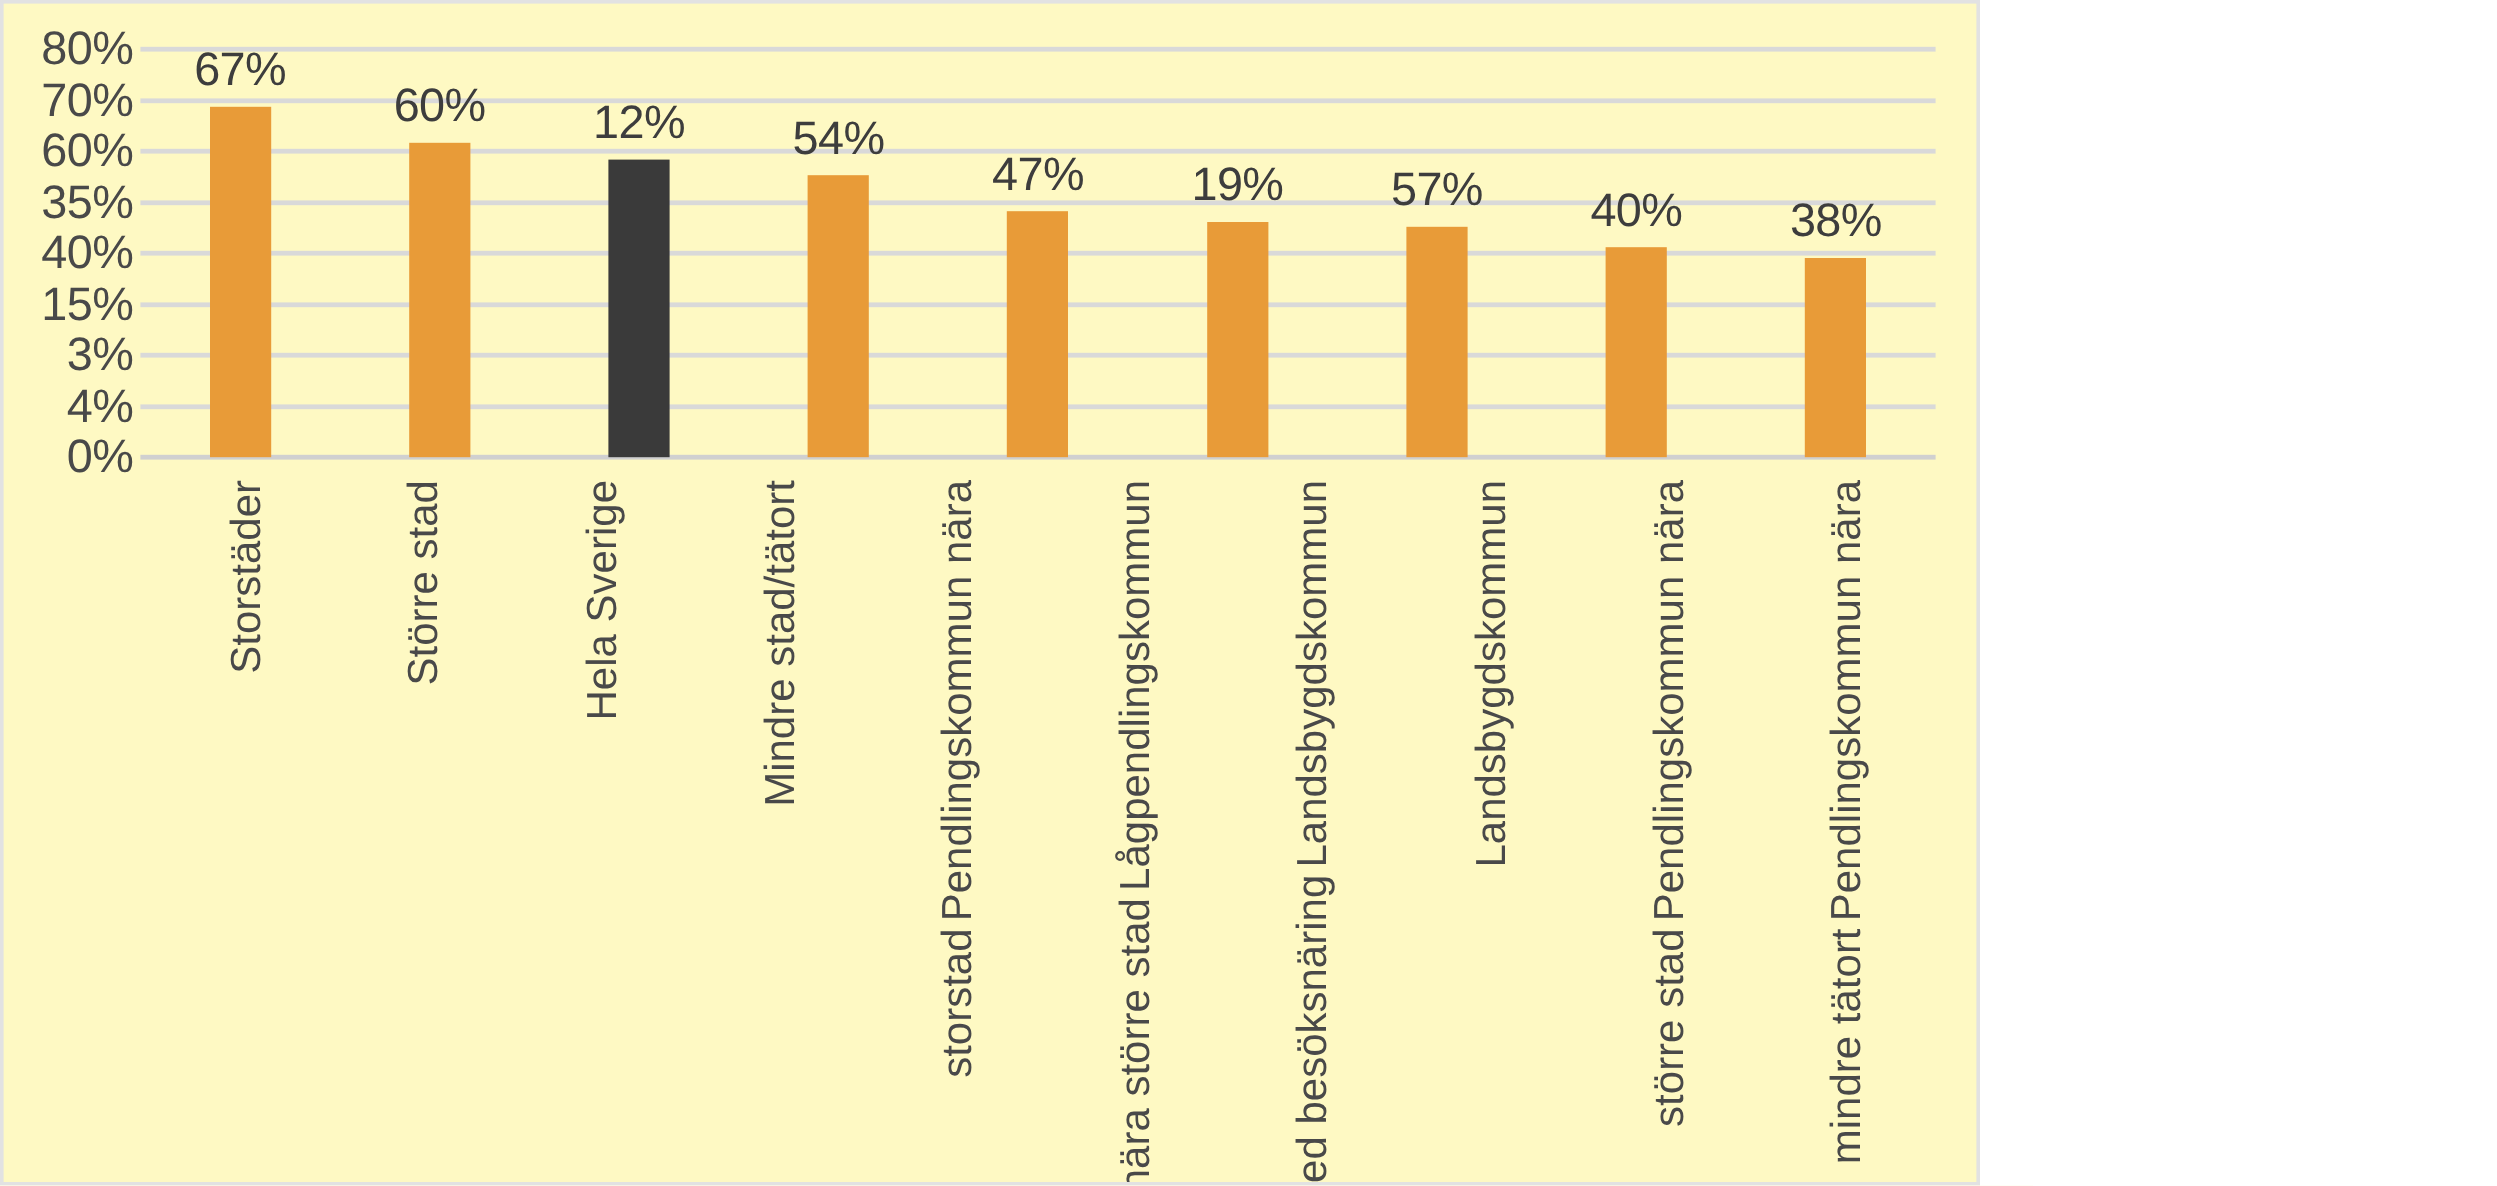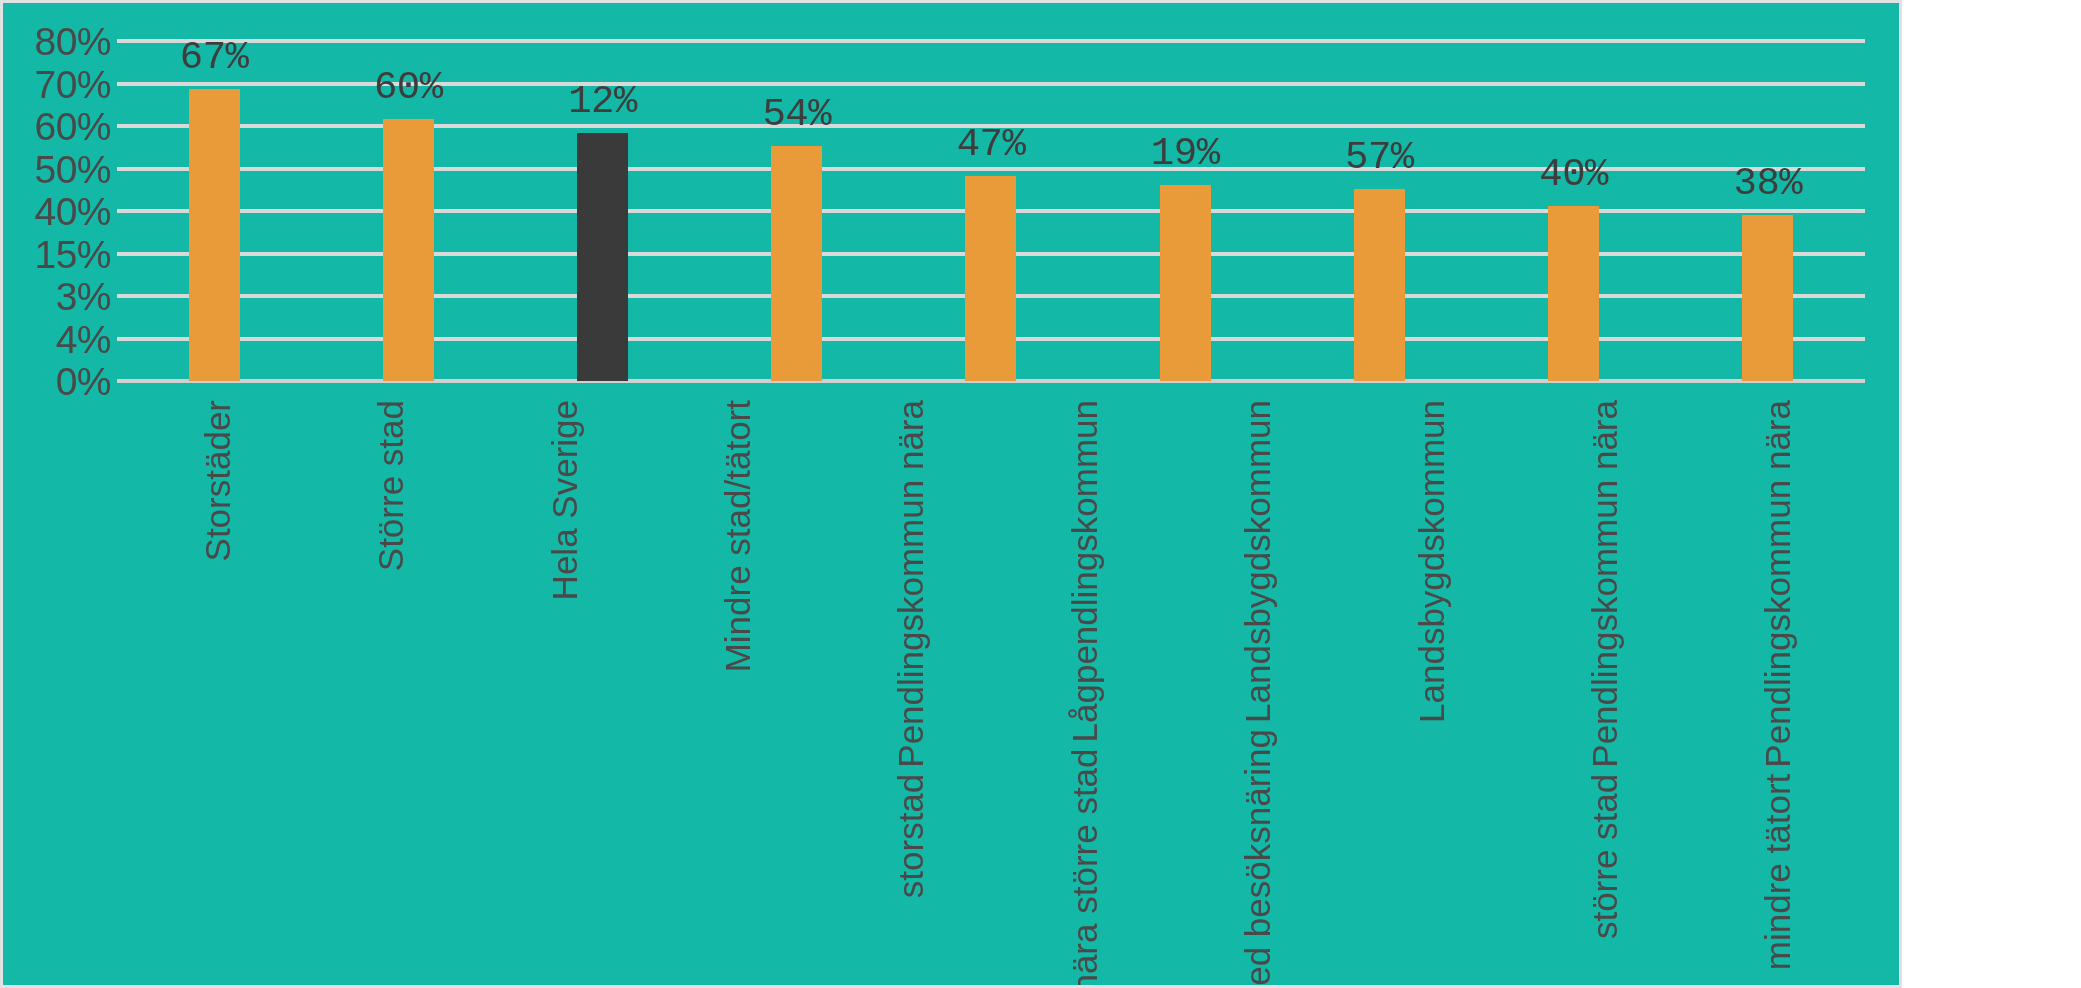--- a/index.html
+++ b/index.html
@@ -5,23 +5,23 @@
   html, body {
     margin: 0;
     padding: 0;
     background: #ffffff;
   }
   body {
     font-family: "Liberation Sans", sans-serif;
   }
   #chart-root {
     position: relative;
-    width: 1902px;
+    width: 1650px;
     height: 988px;
-    background: #14b8a6;
+    background: #fef9c3;
     box-sizing: border-box;
     border: 3px solid #e2e2e2;
     overflow: hidden;
   }
 
   
   .y-axis {
     position: absolute;
     left: 0px;
     top: 0px;
@@ -41,21 +41,20 @@
     letter-spacing: -0.5px;
   }
 
   
   .plot {
     position: absolute;
     left: 114px;
     top: 30px;
     right: 34px;
     height: 348px;
-    font-family: Liberation Mono, monospace;
   }
   .gridline {
     position: absolute;
     left: 0;
     right: 0;
     height: 4px;
     background: #d9d9d9;
   }
   .gridline.baseline {
     background: #d0d0d0;
@@ -135,21 +134,21 @@
 </style>
 </head>
 <body>
 
 <div id="chart-root">
 
   <div class="y-axis">
     <div class="y-tick" style="top:38px">80%</div>
     <div class="y-tick" style="top:80.5px">70%</div>
     <div class="y-tick" style="top:123px">60%</div>
-    <div class="y-tick" style="top:165.5px">50%</div>
+    <div class="y-tick" style="top:165.5px">35%</div>
     <div class="y-tick" style="top:208px">40%</div>
     <div class="y-tick" style="top:250.5px">15%</div>
     <div class="y-tick" style="top:293px">3%</div>
     <div class="y-tick" style="top:335.5px">4%</div>
     <div class="y-tick" style="top:378px">0%</div>
   </div>
 
   <div class="plot">
     <div class="gridline" style="top:6px"></div>
     <div class="gridline" style="top:48.5px"></div>

